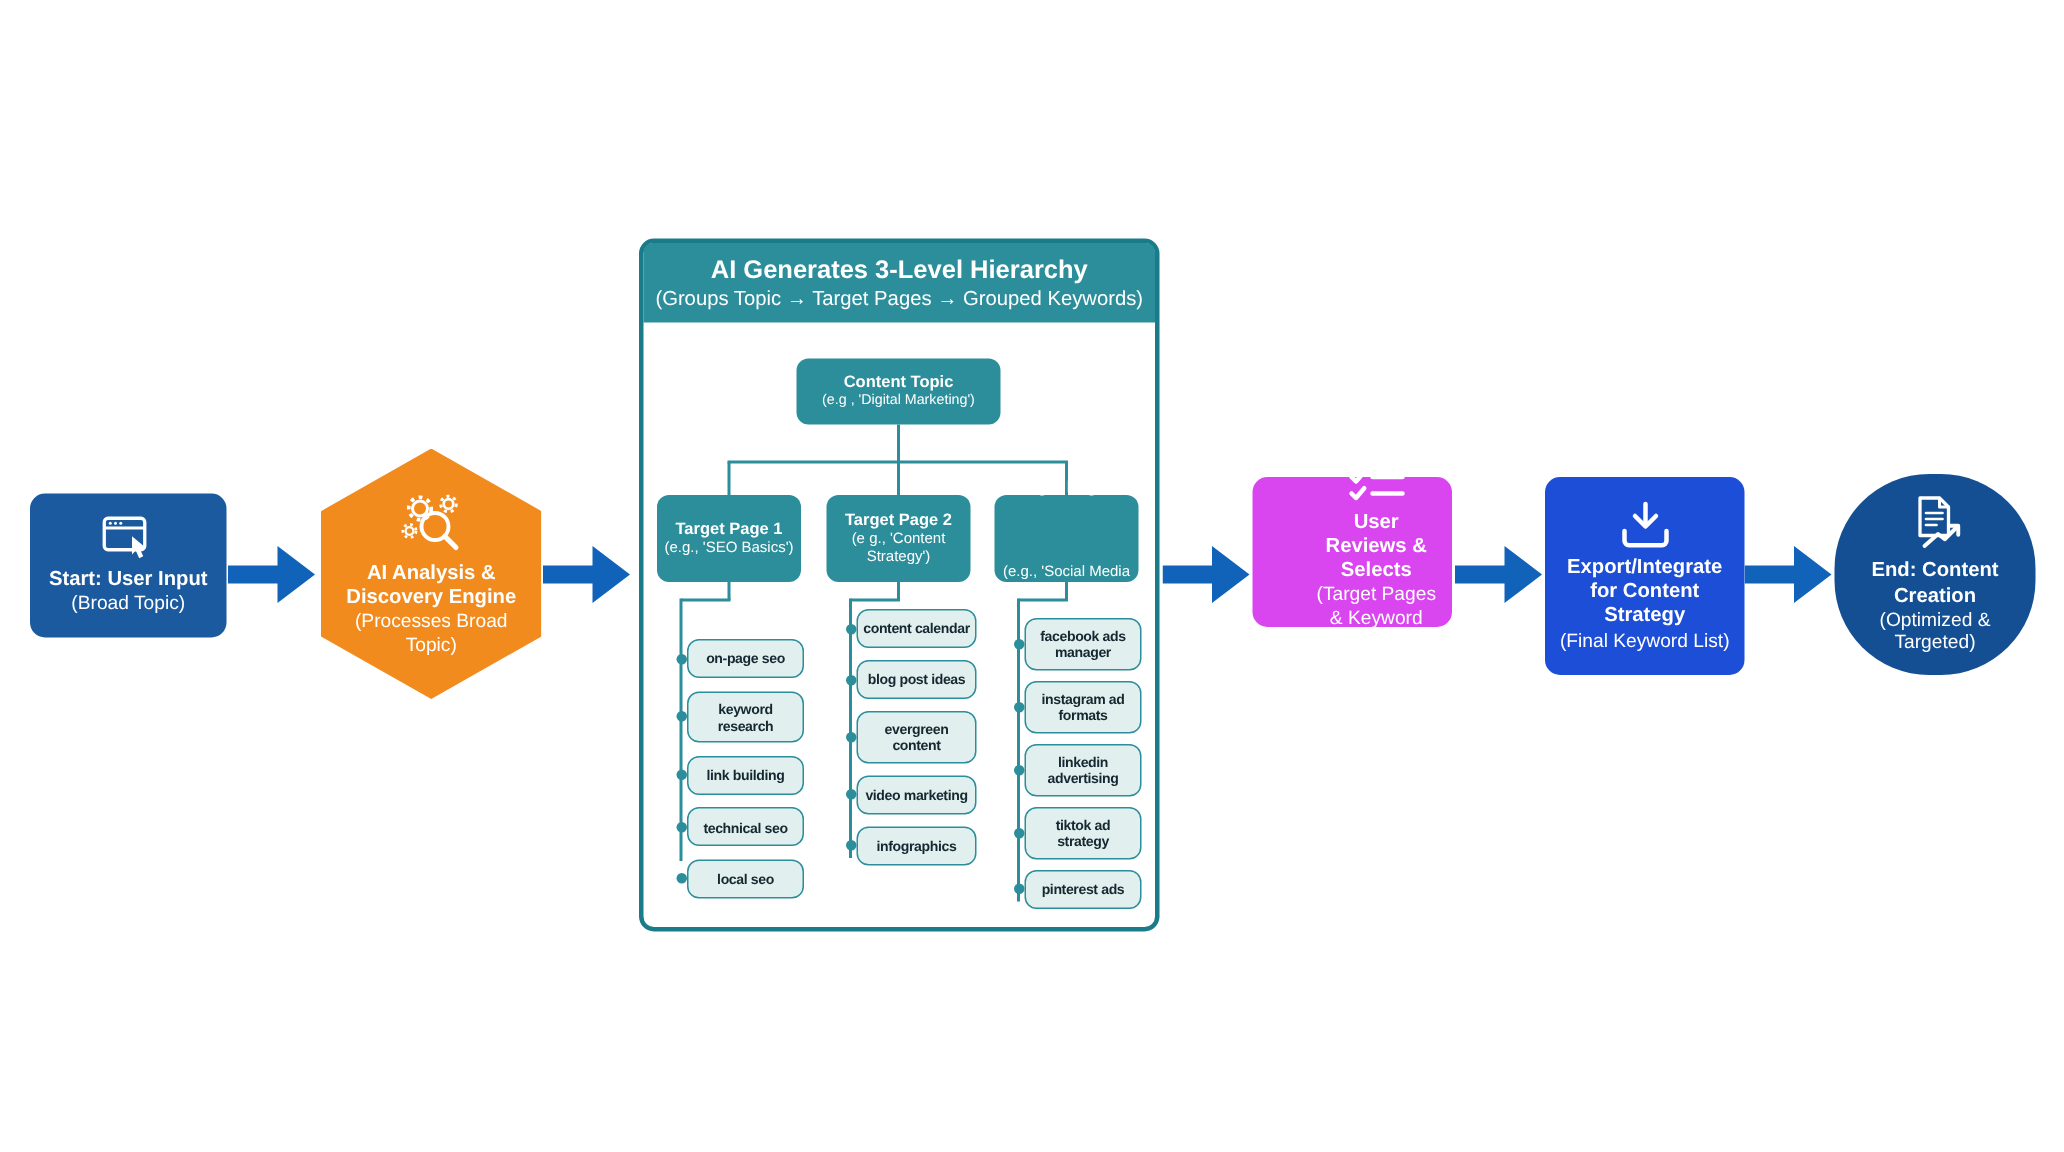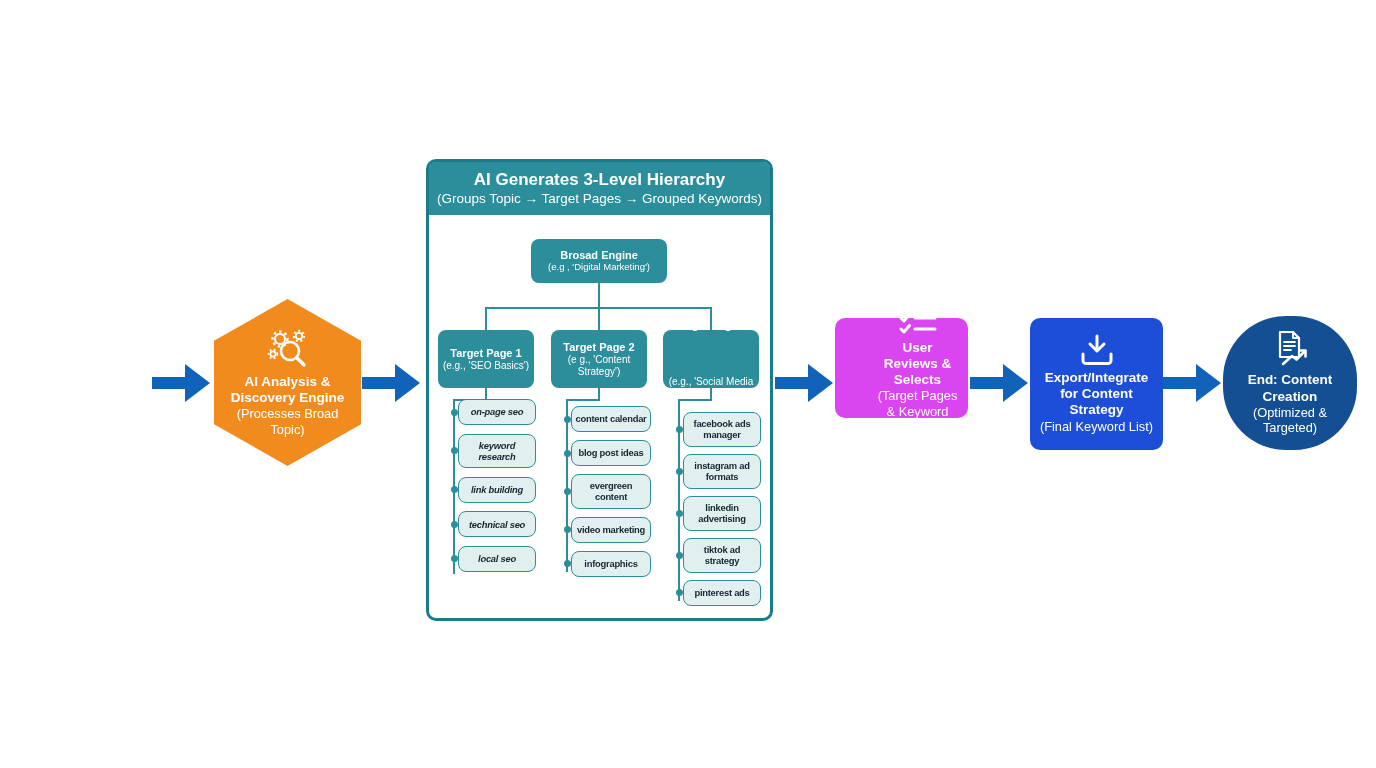--- a/index.html
+++ b/index.html
@@ -36,35 +36,47 @@
   .tnode .tt{font-weight:bold;font-size:11px;line-height:1.2;}
   .tnode .tsu{font-size:10px;line-height:1.15;}
   .root{left:102px;top:77px;width:136px;height:44px;}
   .root .tsu{font-size:9.5px;}
   .tp{width:96px;height:58px;top:168px;}
   .tp1{left:9px;}.tp2{left:122px;}.tp3{left:234px;gap:44px;}
 
   .cline{position:absolute;background:#2b8e9a;}
 
   .kw-col{position:absolute;display:flex;flex-direction:column;}
-  .c1{left:29px;top:237px;width:78px;gap:8.5px;font-style:italic;}
+  .c1{left:29px;top:264px;width:78px;gap:8.5px;}
   .c2{left:142px;top:244px;width:80px;gap:8px;}
   .c3{left:254px;top:250px;width:78px;gap:7px;}
   .kw{position:relative;background:#e1f0ee;border:1.5px solid #2b8e9a;border-radius:8px;
       color:#152730;font-weight:bold;font-size:9.4px;letter-spacing:-0.25px;line-height:1.22;
       text-align:center;padding:5px 2px;box-sizing:border-box;min-height:26px;display:flex;
       align-items:center;justify-content:center;white-space:pre-line;}
   .kw::before{content:"";position:absolute;left:-8px;top:50%;margin-top:-3.5px;width:7px;height:7px;
       border-radius:50%;background:#2b8e9a;}
 </style>
 </head>
 <body>
 
 <div class="canvas">
 
+  <div class="node start">
+    <svg width="36" height="30" viewBox="0 0 36 30">
+      <rect x="1.5" y="1.5" width="27" height="21" rx="2.5" fill="none" stroke="#fff" stroke-width="2.2"></rect>
+      <line x1="1.5" y1="8" x2="28.5" y2="8" stroke="#fff" stroke-width="2"></line>
+      <circle cx="5.5" cy="4.8" r="1" fill="#fff"></circle>
+        <circle cx="9" cy="4.8" r="1" fill="#fff"></circle>
+        <circle cx="12.5" cy="4.8" r="1" fill="#fff"></circle>
+      <path d="M20 13.5 l9.2 7.6 -4 0.7 2.3 5.1 -2.7 1.2 -2.3 -5.1 -2.5 2.7 z" fill="#fff"></path>
+    </svg>
+    <div class="tb">Start: User Input</div>
+    <div class="ts">(Broad Topic)</div>
+  </div>
 
   <svg class="arrow" style="left:152px;top:362px;" width="60" height="42" viewBox="0 0 60 42">
     <polygon points="0,15 33,15 33,2 58,21 33,40 33,27 0,27" fill="#1063b9"></polygon>
   </svg>
 
   <div class="node hex">
     <svg width="46" height="42" viewBox="0 0 46 42" fill="none" stroke="#fff">
       <circle cx="15" cy="11" r="5" stroke-width="2"></circle>
       <circle cx="15" cy="11" r="7.5" stroke-width="2.4" stroke-dasharray="2.5 3.2"></circle>
       <circle cx="34" cy="8" r="3.2" stroke-width="1.8"></circle>
@@ -82,21 +94,21 @@
     <polygon points="0,15 33,15 33,2 58,21 33,40 33,27 0,27" fill="#1063b9"></polygon>
   </svg>
 
   <div class="panel">
     <div class="panel-hd">
       <div class="hd-title">AI Generates 3-Level Hierarchy</div>
       <div class="hd-sub">(Groups Topic → Target Pages → Grouped Keywords)</div>
     </div>
 
     <div class="tnode root">
-      <div class="tt">Brosad Engine</div>
+      <div class="tt">Content Topic</div>
       <div class="tsu">(e.g , 'Digital Marketing')</div>
     </div>
 
     <div class="cline" style="left:169px;top:121px;width:2px;height:26px;"></div>
     <div class="cline" style="left:56px;top:145px;width:227px;height:2px;"></div>
     <div class="cline" style="left:56px;top:146px;width:2px;height:22px;"></div>
     <div class="cline" style="left:169px;top:146px;width:2px;height:22px;"></div>
     <div class="cline" style="left:281px;top:146px;width:2px;height:22px;"></div>
 
     <div class="tnode tp tp1">

